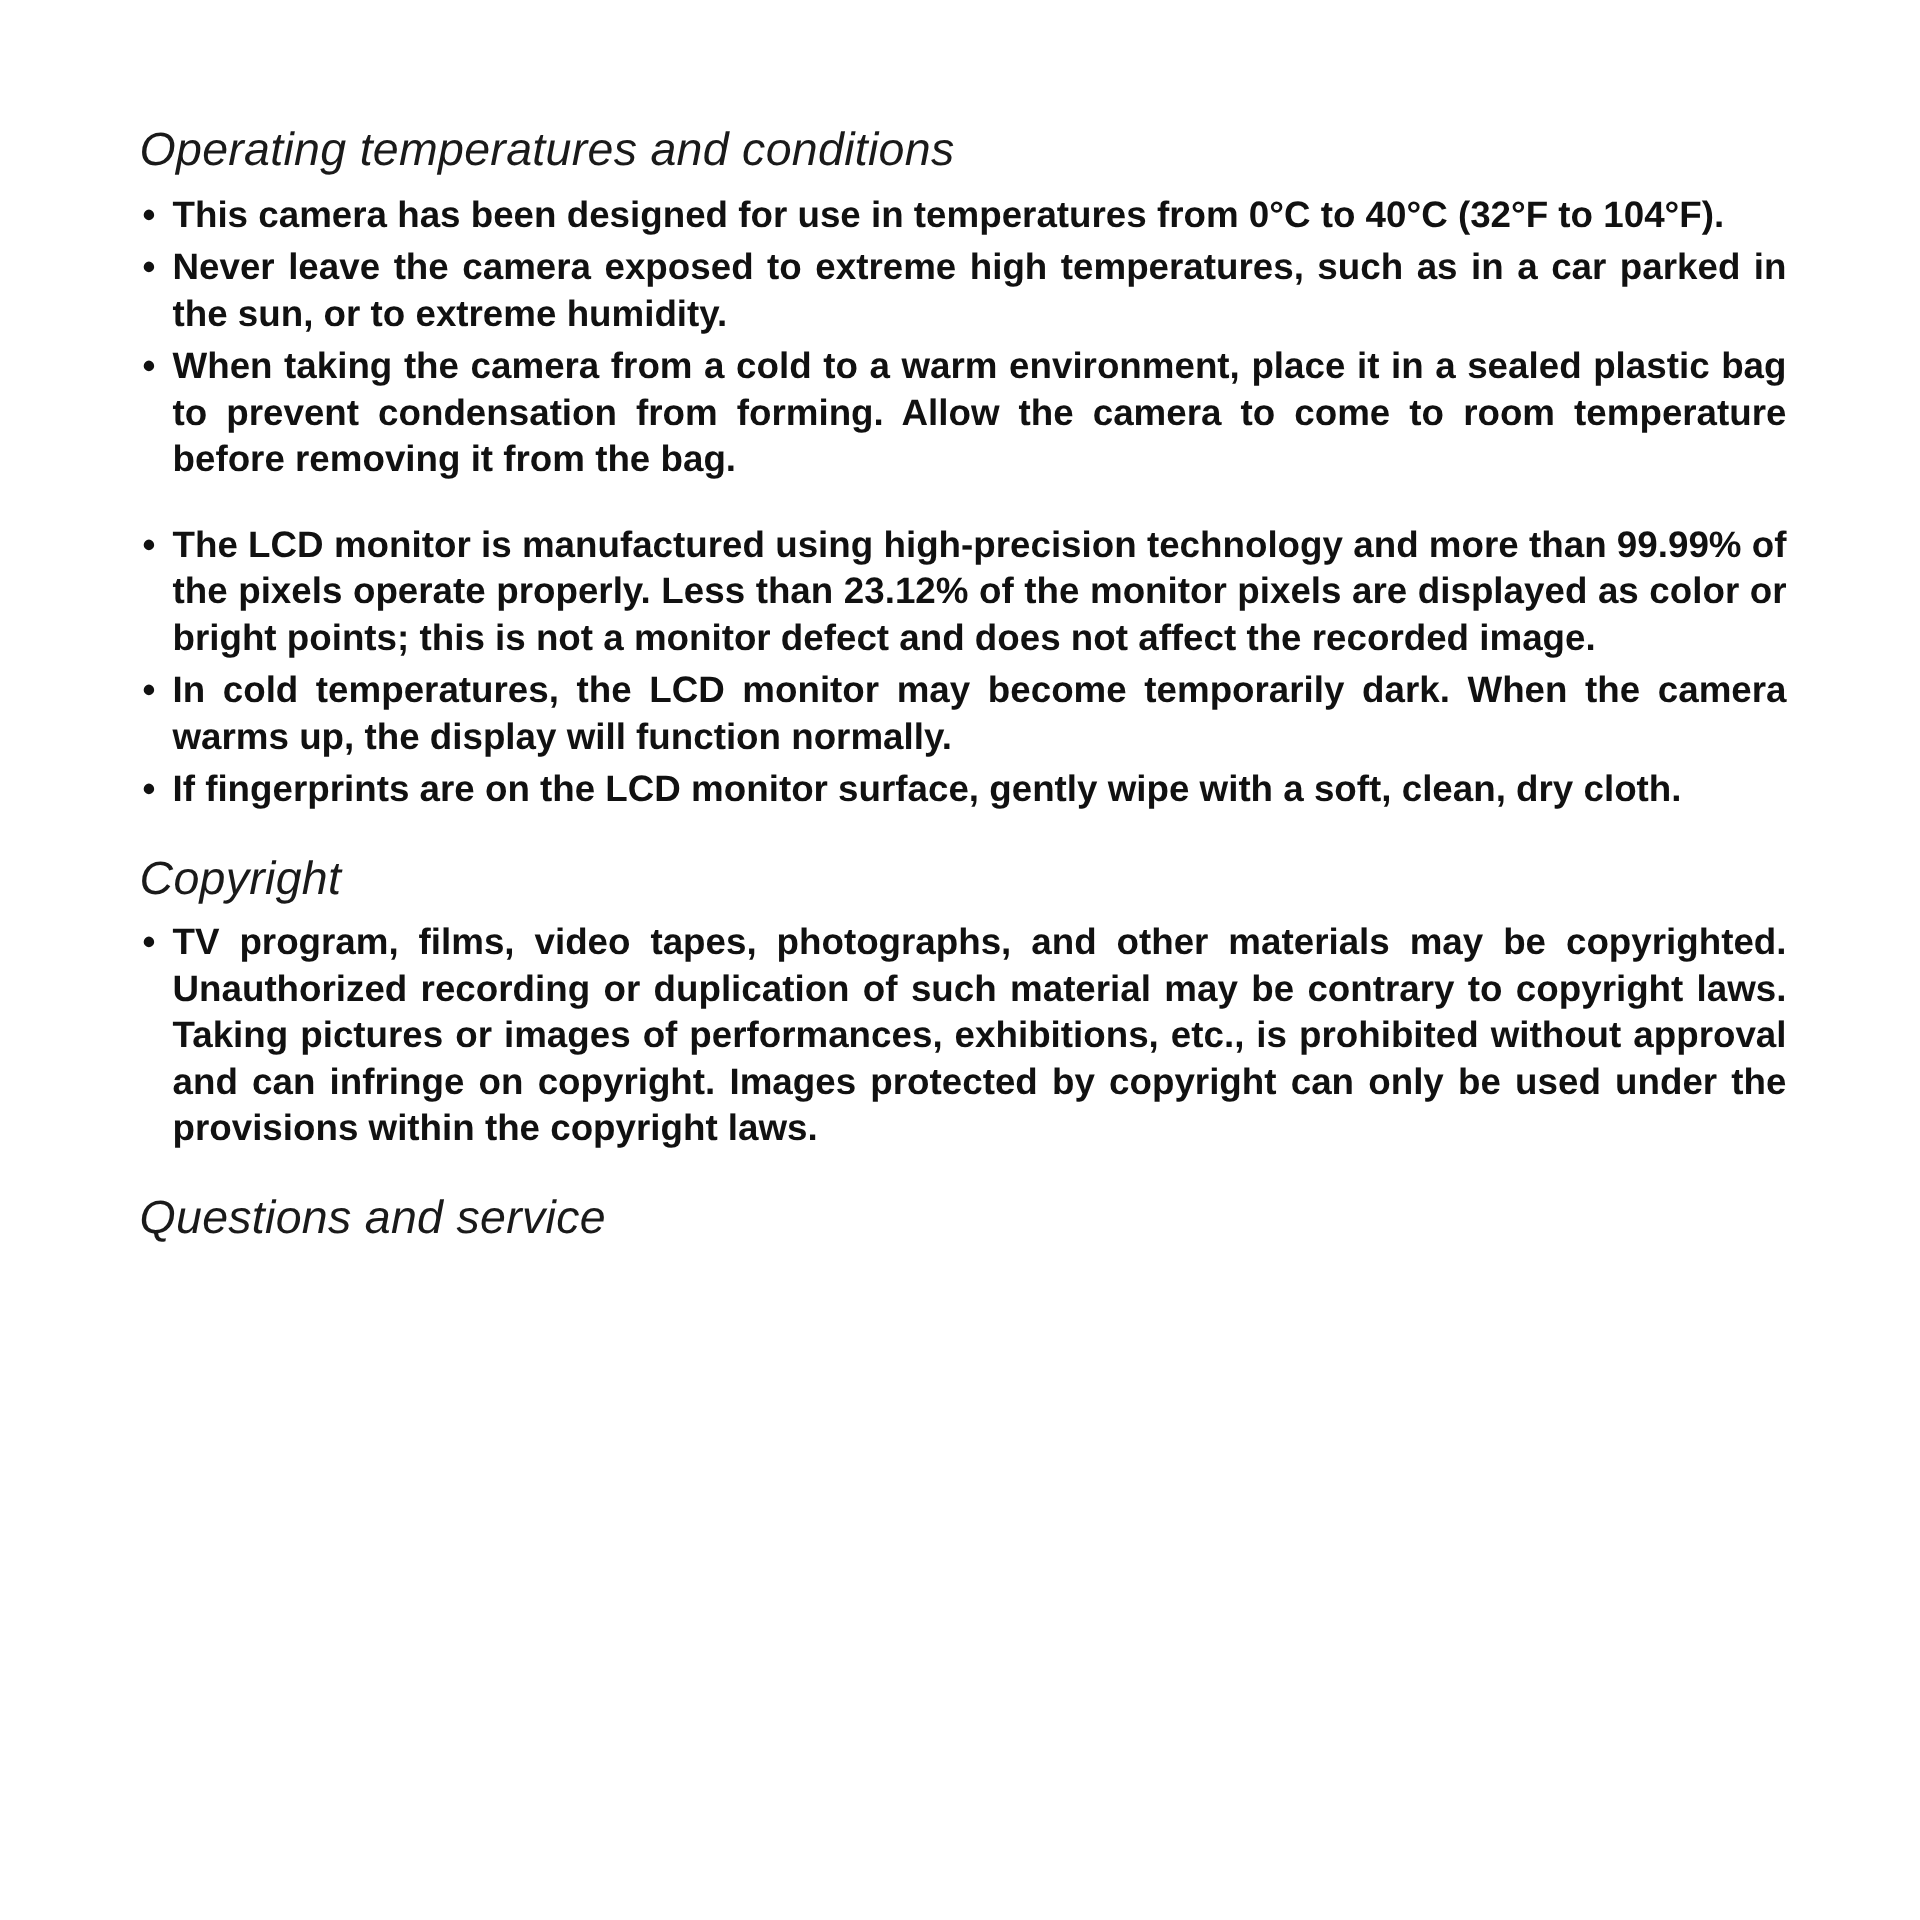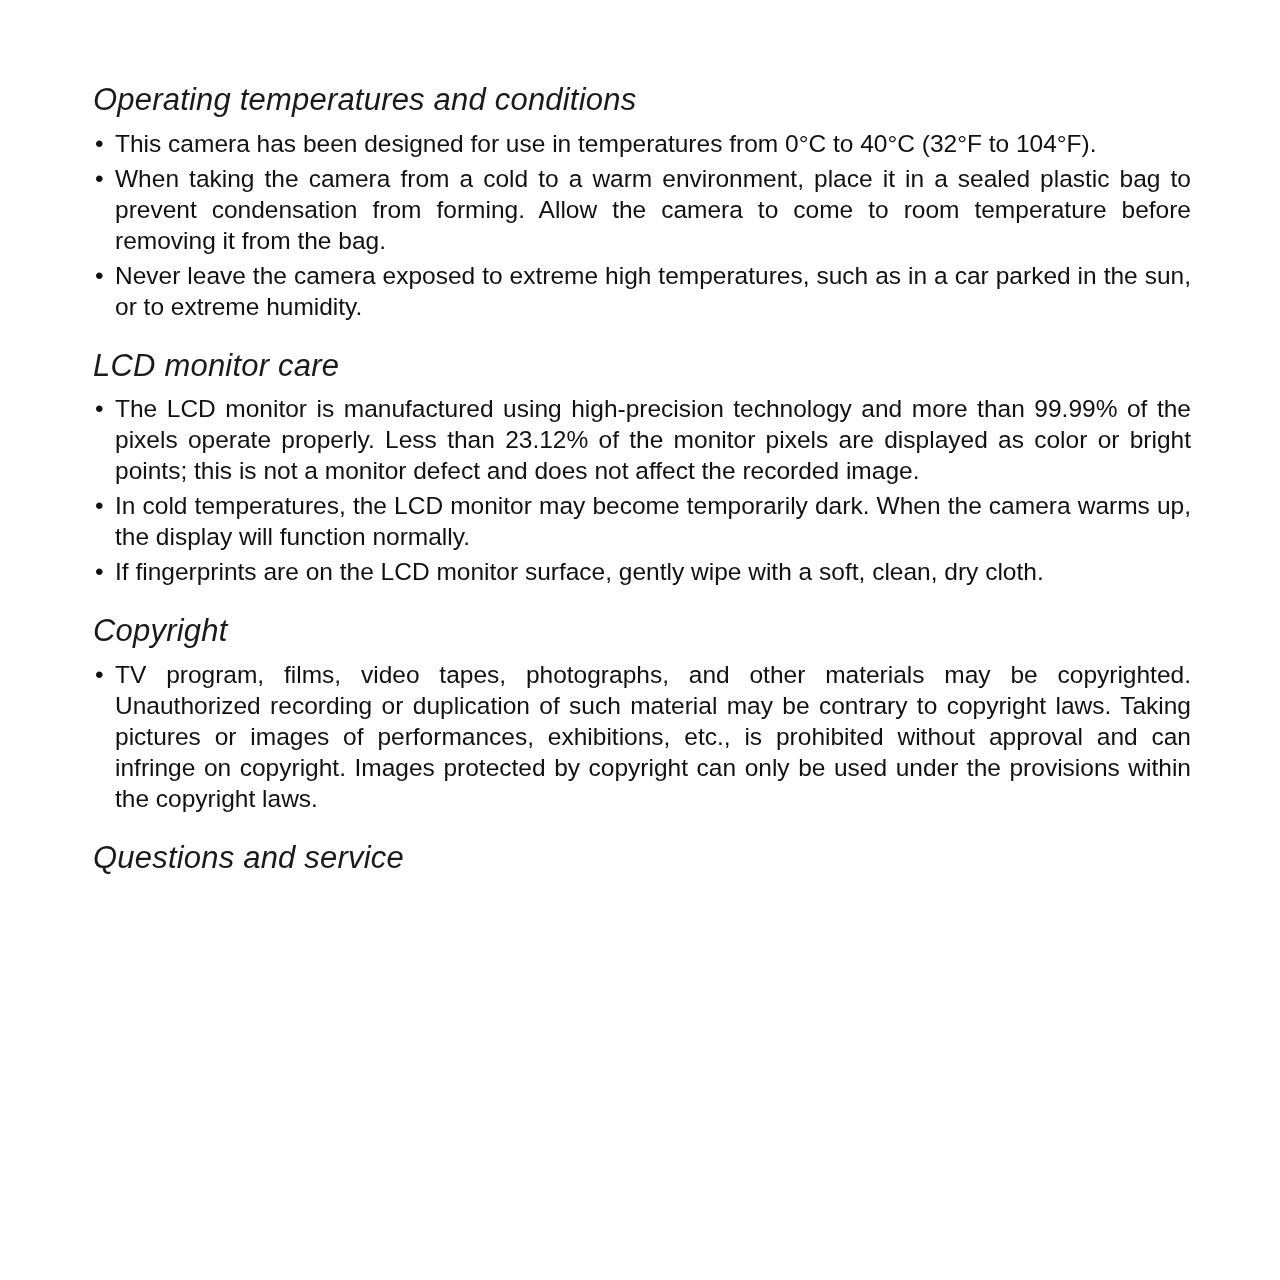--- a/index.html
+++ b/index.html
@@ -28,20 +28,21 @@
     margin: 0 0 10px 0;
     color: #1a1a1a;
     letter-spacing: 0.2px;
   }
   ul.bullet-list {
     list-style: none;
     margin: 0;
     padding: 0;
     font-size: 24.5px;
     line-height: 31px;
+    font-weight: bold;
   }
   ul.bullet-list li {
     position: relative;
     padding-left: 22px;
     margin: 0 0 4px 0;
     text-align: justify;
   }
   ul.bullet-list li::before {
     content: "\2022";
     position: absolute;
@@ -126,27 +127,26 @@
 <body>
 
 <div class="page">
 
   <div class="content">
 
     <div class="section">
       <h2 class="section-heading">Operating temperatures and conditions</h2>
       <ul class="bullet-list">
         <li>This camera has been designed for use in temperatures from 0°C to 40°C (32°F to 104°F).</li>
+        <li>Never leave the camera exposed to extreme high temperatures, such as in a car parked in the sun, or to extreme humidity.</li>
         <li>When taking the camera from a cold to a warm environment, place it in a sealed plastic bag to prevent condensation from forming. Allow the camera to come to room temperature before removing it from the bag.</li>
-        <li>Never leave the camera exposed to extreme high temperatures, such as in a car parked in the sun, or to extreme humidity.</li>
       </ul>
     </div>
 
     <div class="section">
-      <h2 class="section-heading">LCD monitor care</h2>
       <ul class="bullet-list">
         <li>The LCD monitor is manufactured using high-precision technology and more than 99.99% of the pixels operate properly. Less than 23.12% of the monitor pixels are displayed as color or bright points; this is not a monitor defect and does not affect the recorded image.</li>
         <li>In cold temperatures, the LCD monitor may become temporarily dark. When the camera warms up, the display will function normally.</li>
         <li>If fingerprints are on the LCD monitor surface, gently wipe with a soft, clean, dry cloth.</li>
       </ul>
     </div>
 
     <div class="section">
       <h2 class="section-heading">Copyright</h2>
       <ul class="bullet-list">

